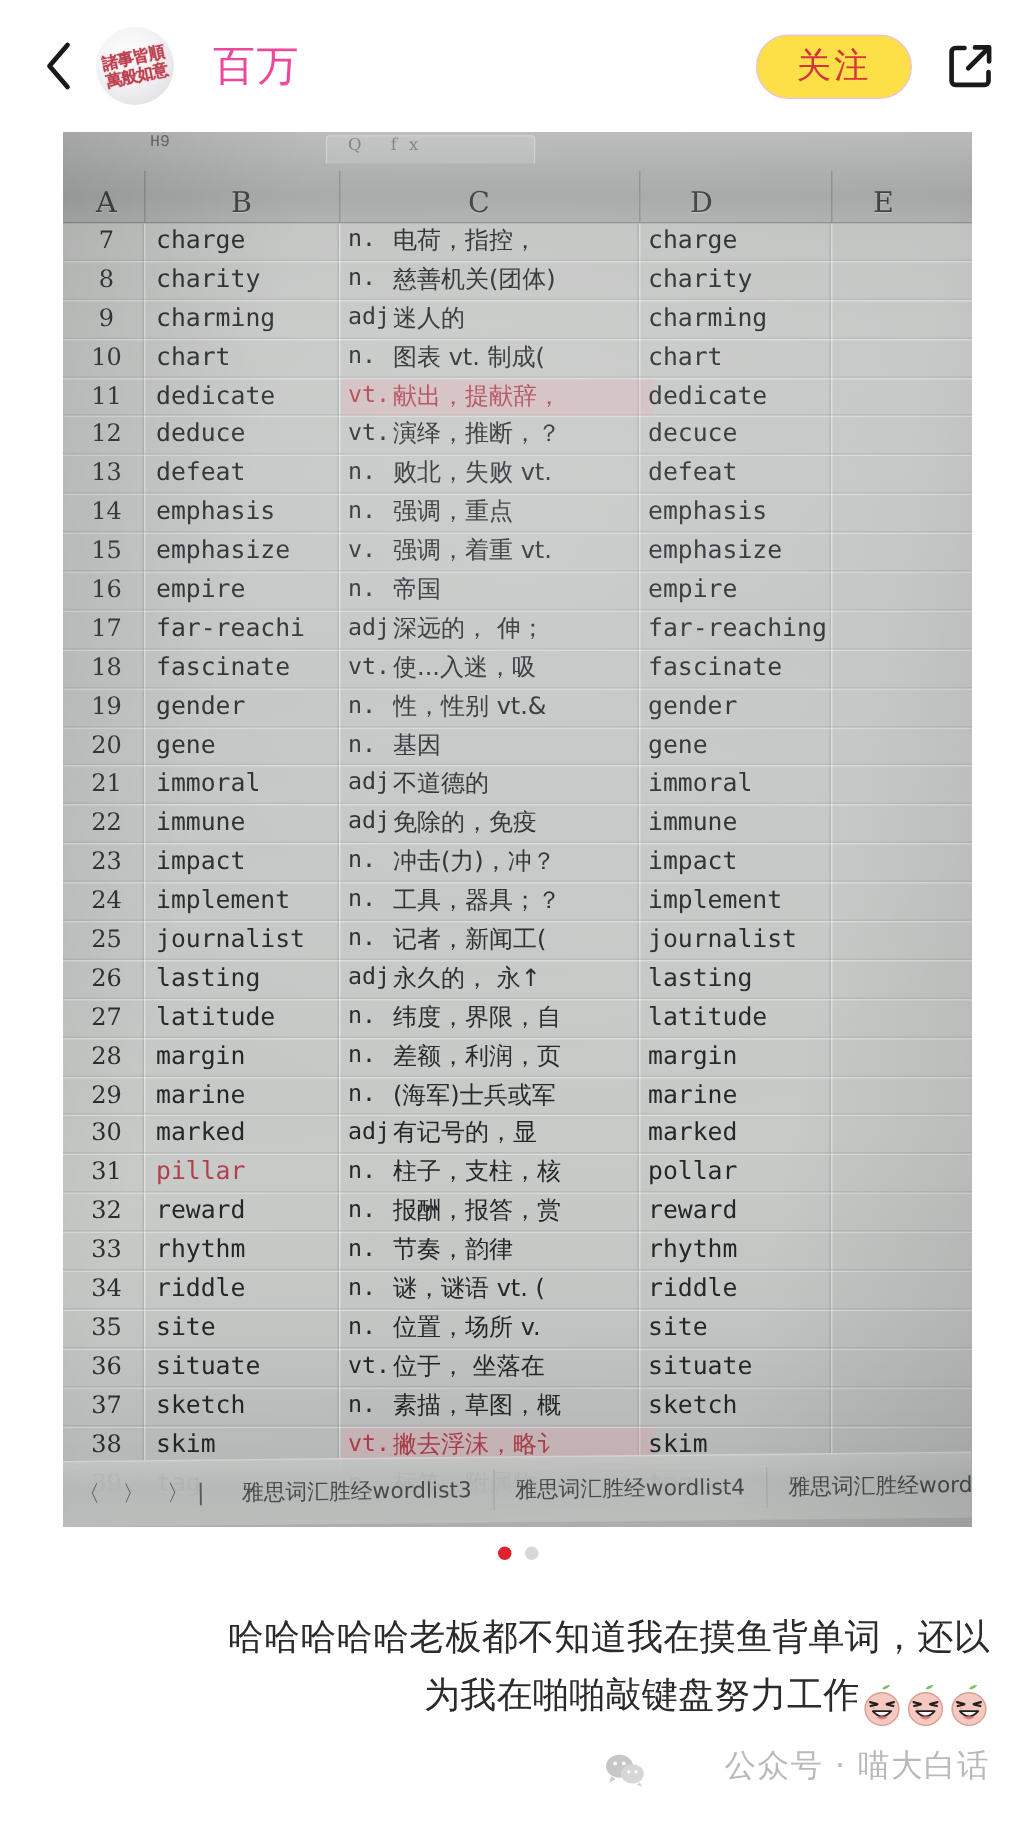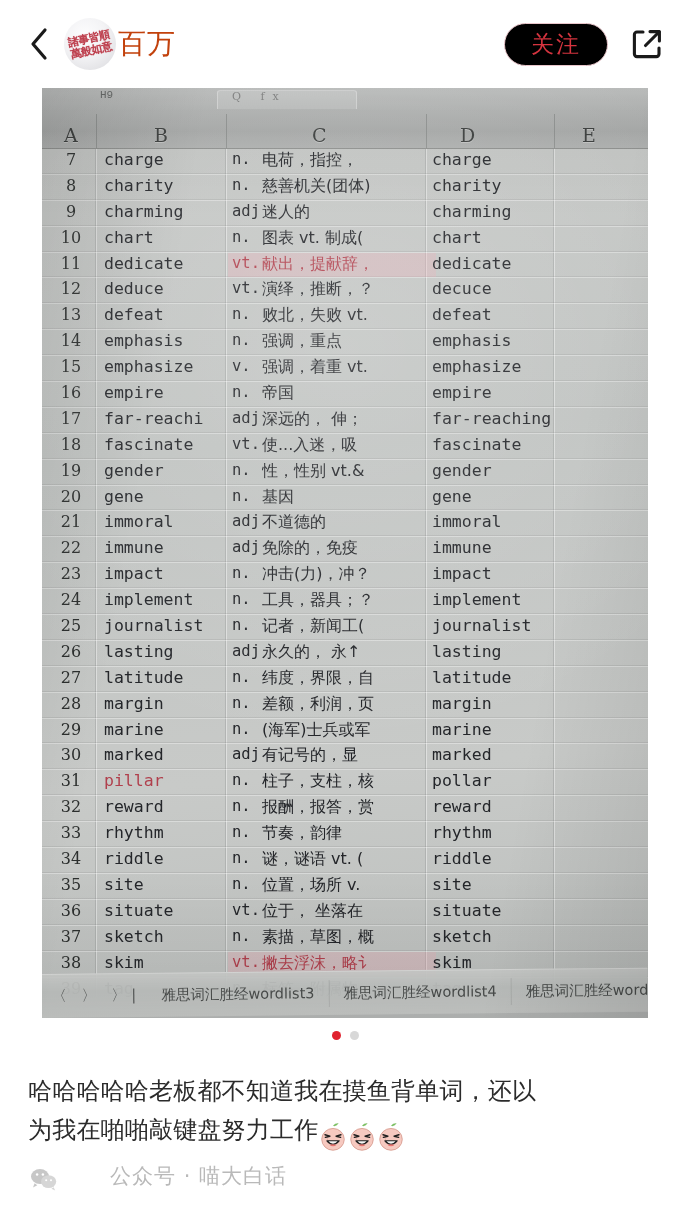--- a/index.html
+++ b/index.html
@@ -57,37 +57,37 @@
     line-height: 11.5px;
     letter-spacing: -0.5px;
     text-align: center;
     opacity: 0.92;
     text-shadow: 0 0 1px rgba(185,48,63,0.5);
     white-space: nowrap;
   }
   .avatar-stamp span { display: block; }
 
   .page-title {
-    margin-left: 2px;
+    margin-left: 26px;
     font-size: 28px;
-    color: #c2410c;
+    color: #ec4899;
     font-weight: 400;
     letter-spacing: 1px;
     font-family: "DejaVu Sans", sans-serif;
   }
 
   .topbar-spacer { flex: 1 1 auto; }
 
   .follow-btn {
     border: 1.6px solid #e9c6cb;
     border-radius: 22px;
     padding: 9px 26px;
     font-size: 23px;
     color: #d5343f;
-    background: #000000;
+    background: #fde047;
     letter-spacing: 2px;
     font-family: "DejaVu Sans", sans-serif;
     cursor: pointer;
     flex: 0 0 auto;
     line-height: 1;
   }
 
   .share-icon {
     width: 42px;
     height: 42px;
@@ -308,20 +308,21 @@
     line-height: 1.35;
   }
   .cap-body {
     margin-top: 14px;
     font-size: 24px;
     color: #2b2b2b;
     font-family: "DejaVu Sans", sans-serif;
     line-height: 1.62;
     letter-spacing: 0.2px;
     position: relative;
+    text-align: right;
   }
   .emoji-run {
     display: inline-block;
     vertical-align: -6px;
     white-space: nowrap;
   }
   .peach {
     display: inline-block;
     width: 30px;
     height: 30px;

